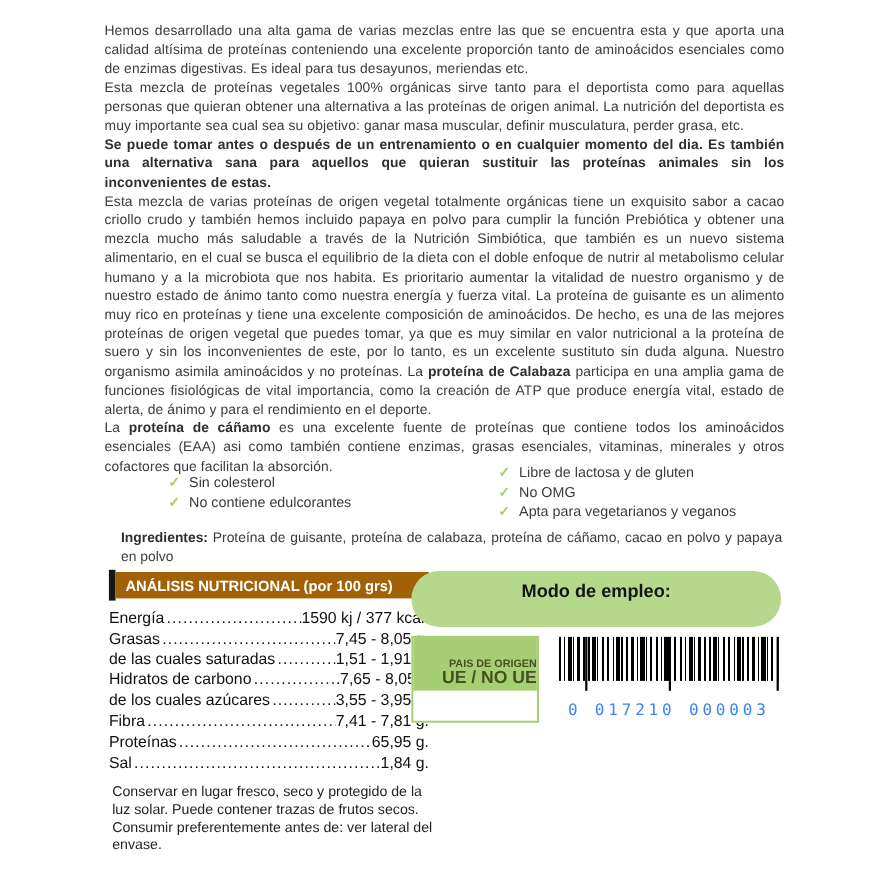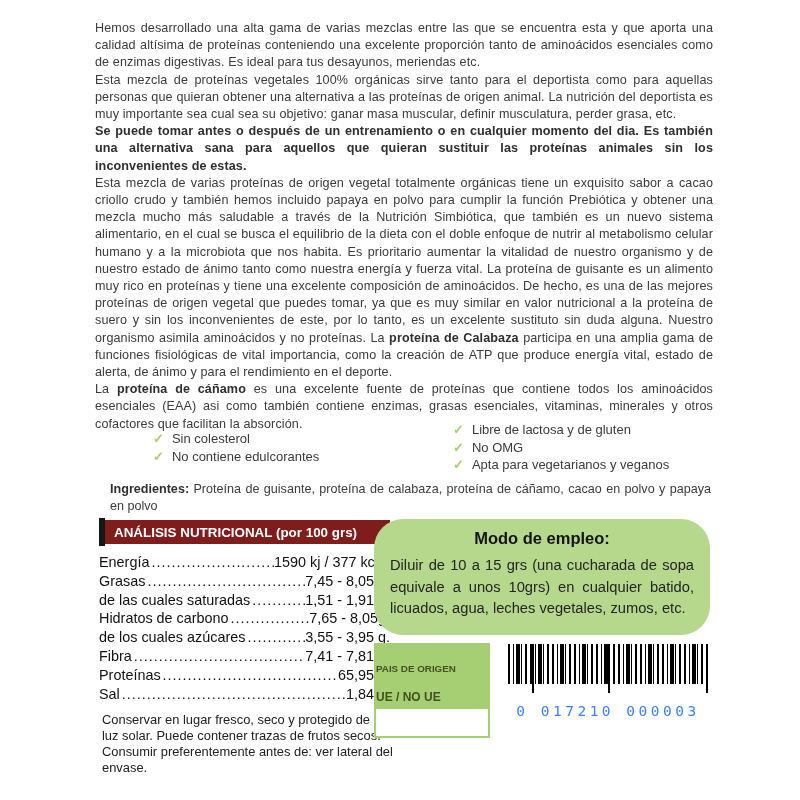--- a/index.html
+++ b/index.html
@@ -28,21 +28,21 @@
   .ingredients {
     position:absolute; left:110px; top:481px; width:601px;
     text-align:justify; font-size:12.6px; line-height:16.6px; color:#3b3b3b;
   }
 
   
   .left-col { position:absolute; left:99px; top:518px; width:291px; }
   .nut-header { display:flex; align-items:center; height:28px; }
   .nut-header-accent { width:6px; height:28px; background:#161616; }
   .nut-header-green {
-    flex:1; height:24px; background:#7f1d1d; display:flex; align-items:center;
+    flex:1; height:24px; background:#a16207; display:flex; align-items:center;
     padding-left:9px; color:#ffffff; font-weight:bold; font-size:13.4px;
   }
   .nut-table { margin-top:7px; }
   .nut-row {
     display:flex; align-items:baseline; font-size:14.4px; line-height:18.8px;
     color:#111111;
   }
   .nut-label { white-space:nowrap; }
   .nut-leader { flex:1; overflow:hidden; white-space:nowrap; padding:0 2px; }
   .nut-leader::before { content:"..........................................................................."; letter-spacing:1px; }
@@ -55,23 +55,23 @@
   }
 
   
   .right-col { position:absolute; left:374px; top:519px; width:336px; }
   .usage-box { background:#b6d88d; padding:10px 16px 15px; box-sizing:border-box;border-radius:29px; }
   .usage-title { text-align:center; font-weight:bold; font-size:16.5px; color:#141414; margin-bottom:7px; }
   .usage-text { text-align:justify; font-size:14.7px; line-height:21.5px; color:#242424; }
 
   .origin-barcode-row { display:flex; margin-top:8px; gap:16px; align-items:flex-start; }
   .origin-box { width:116px; border:2px solid #a6ce72; background:#ffffff; box-sizing:border-box; }
-  .origin-header { background:#a6ce72; text-align:left; padding:18px 0 5px; }
+  .origin-header { background:#a6ce72; text-align:right; padding:18px 0 5px; }
   .origin-line1 { font-size:9.8px; font-weight:bold; color:#44521f; line-height:12px; }
-  .origin-line2 { font-size:12px; font-weight:bold; color:#44521f; line-height:13px;margin-top:16px; }
+  .origin-line2 { font-size:16px; font-weight:bold; color:#44521f; line-height:13px; }
   .origin-blank { height:27px; background:#ffffff; }
 
   .barcode { flex:1; padding-top:1px; }
   .barcode-bars {
     position:relative; height:40px; margin:0 2px;
     background:repeating-linear-gradient(90deg,
       #000 0px,#000 2px,#fff 2px,#fff 5px,#000 5px,#000 6px,#fff 6px,#fff 8px,
       #000 8px,#000 12px,#fff 12px,#fff 13px,#000 13px,#000 14px,#fff 14px,#fff 17px,
       #000 17px,#000 19px,#fff 19px,#fff 22px);
   }
@@ -178,21 +178,20 @@
           <span class="nut-value">1,84 g.</span>
       </div>
     </div>
   </div>
 
   <div class="storage">Conservar en lugar fresco, seco y protegido de la luz solar. Puede contener trazas de frutos secos. Consumir preferentemente antes de: ver lateral del envase.</div>
 
   <div class="right-col">
     <div class="usage-box">
       <div class="usage-title">Modo de empleo:</div>
-      <div class="usage-text">Diluir de 10 a 15 grs (una cucharada de sopa equivale a unos 10grs) en cualquier batido, licuados, agua, leches vegetales, zumos, etc.</div>
     </div>
     <div class="origin-barcode-row">
       <div class="origin-box">
         <div class="origin-header">
           <div class="origin-line1">PAIS DE ORIGEN</div>
           <div class="origin-line2">UE / NO UE</div>
         </div>
         <div class="origin-blank"></div>
       </div>
       <div class="barcode">

